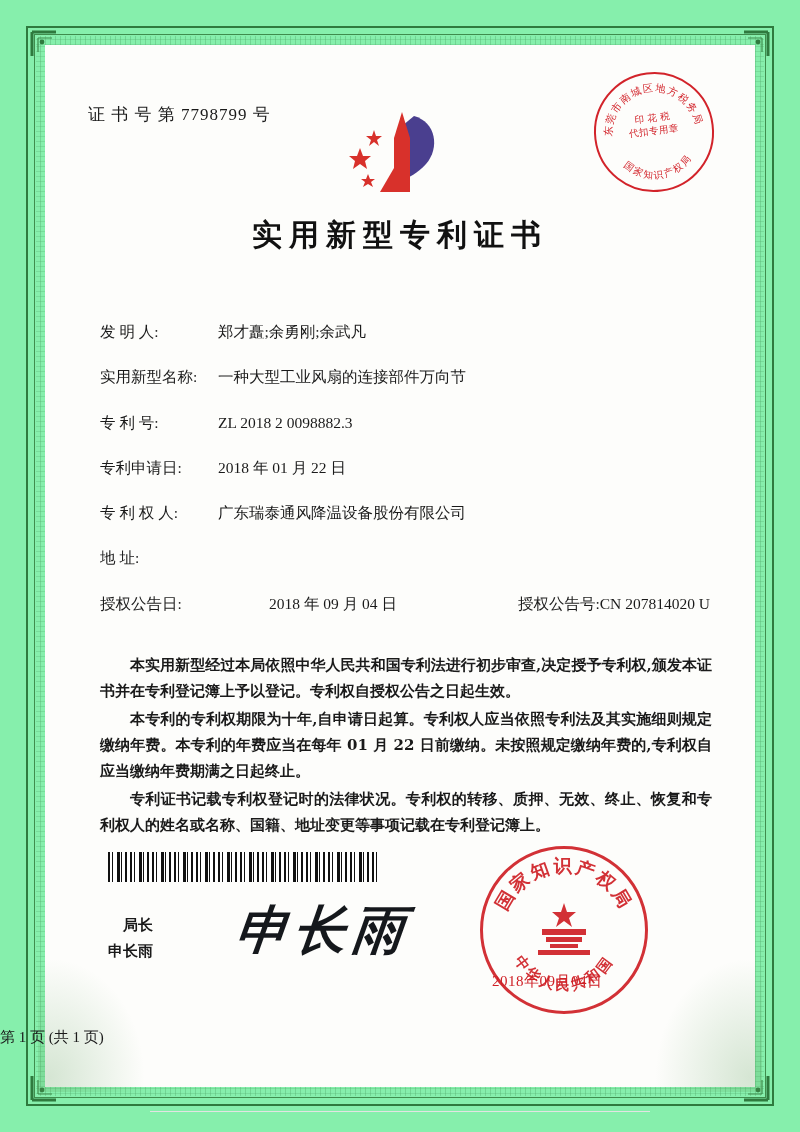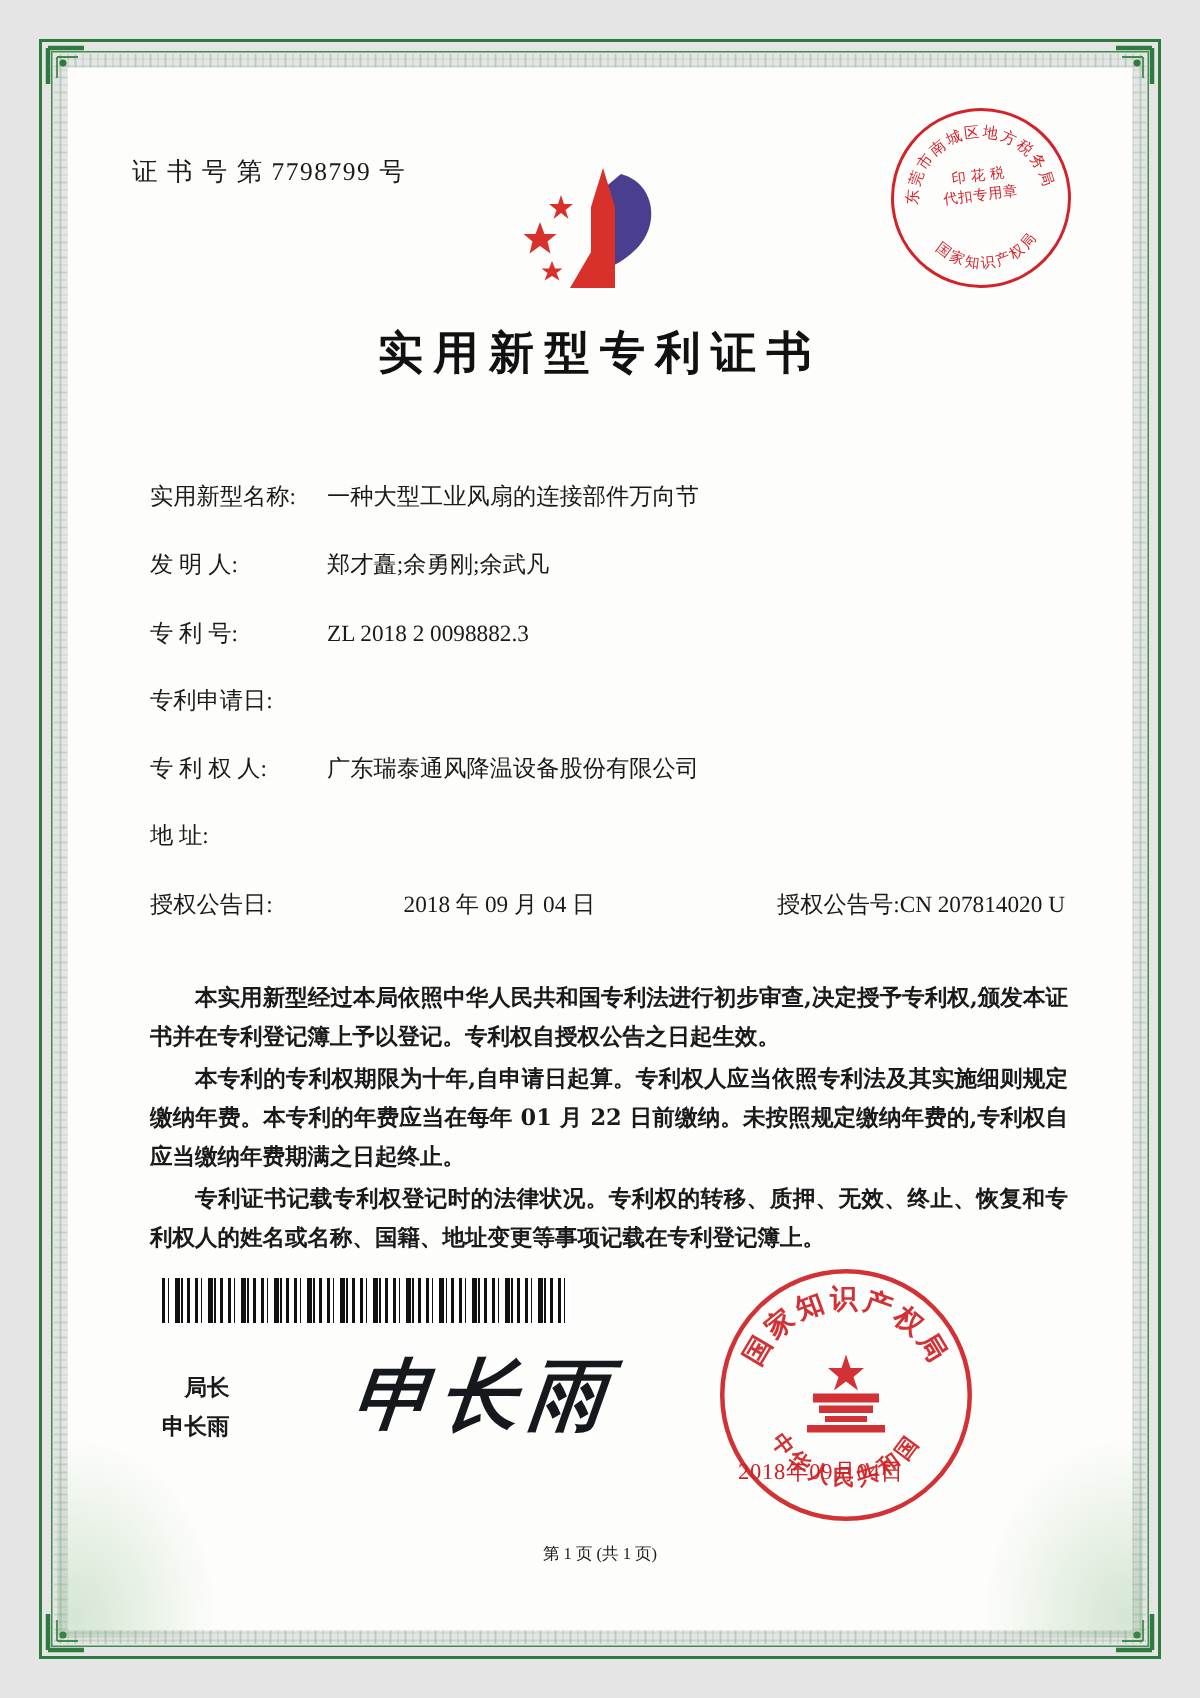--- a/index.html
+++ b/index.html
@@ -14,21 +14,21 @@
     color: #1a1a1a;
     position: relative;
     overflow: hidden;
   }
 
   
   .page {
     position: absolute;
     left: 0; top: 0;
     width: 800px; height: 1132px;
-    background: #e5e5e5;
+    background: #86efac;
   }
   .outer-border {
     position: absolute;
     left: 26px; top: 26px;
     width: 748px; height: 1080px;
     border: 2px solid #2f7a3e;
     box-sizing: border-box;
   }
   .inner-border {
     position: absolute;
@@ -244,22 +244,22 @@
     left: 492px; top: 972px;
     font-size: 15px;
     color: #cf2026;
     letter-spacing: .5px;
     font-family: "Liberation Serif", serif;
   }
 
   .page-no {
     position: absolute;
     left: 0; right: 0; top: 1028px;
-    text-align: center;
-    font-size: 11px;
+    text-align: left;
+    font-size: 15px;
   }
 
   .bottom-hint {
     position: absolute;
     left: 150px; bottom: 6px;
     width: 500px; height: 14px;
     border-top: 1px solid #e3e3e3;
   }
 </style>
 </head>
@@ -338,36 +338,37 @@
       <div>印 花 税</div>
       <div>代扣专用章</div>
     </div>
   </div>
 
   <div class="title">实用新型专利证书</div>
 
   <div class="fields">
 
     <div class="row">
+      <div class="label">发 明 人:</div>
+      <div class="value">郑才矗;余勇刚;余武凡</div>
+    </div>
+
+    <div class="row">
       <div class="label">实用新型名称:</div>
       <div class="value">一种大型工业风扇的连接部件万向节</div>
     </div>
 
     <div class="row">
-      <div class="label">发 明 人:</div>
-      <div class="value">郑才矗;余勇刚;余武凡</div>
-    </div>
-
-    <div class="row">
       <div class="label">专 利 号:</div>
       <div class="value">ZL 2018 2 0098882.3</div>
     </div>
 
     <div class="row">
       <div class="label">专利申请日:</div>
+      <div class="value">2018 年 01 月 22 日</div>
     </div>
 
     <div class="row">
       <div class="label">专 利 权 人:</div>
       <div class="value">广东瑞泰通风降温设备股份有限公司</div>
     </div>
 
     <div class="row">
       <div class="label">地 址:</div>
     </div>

